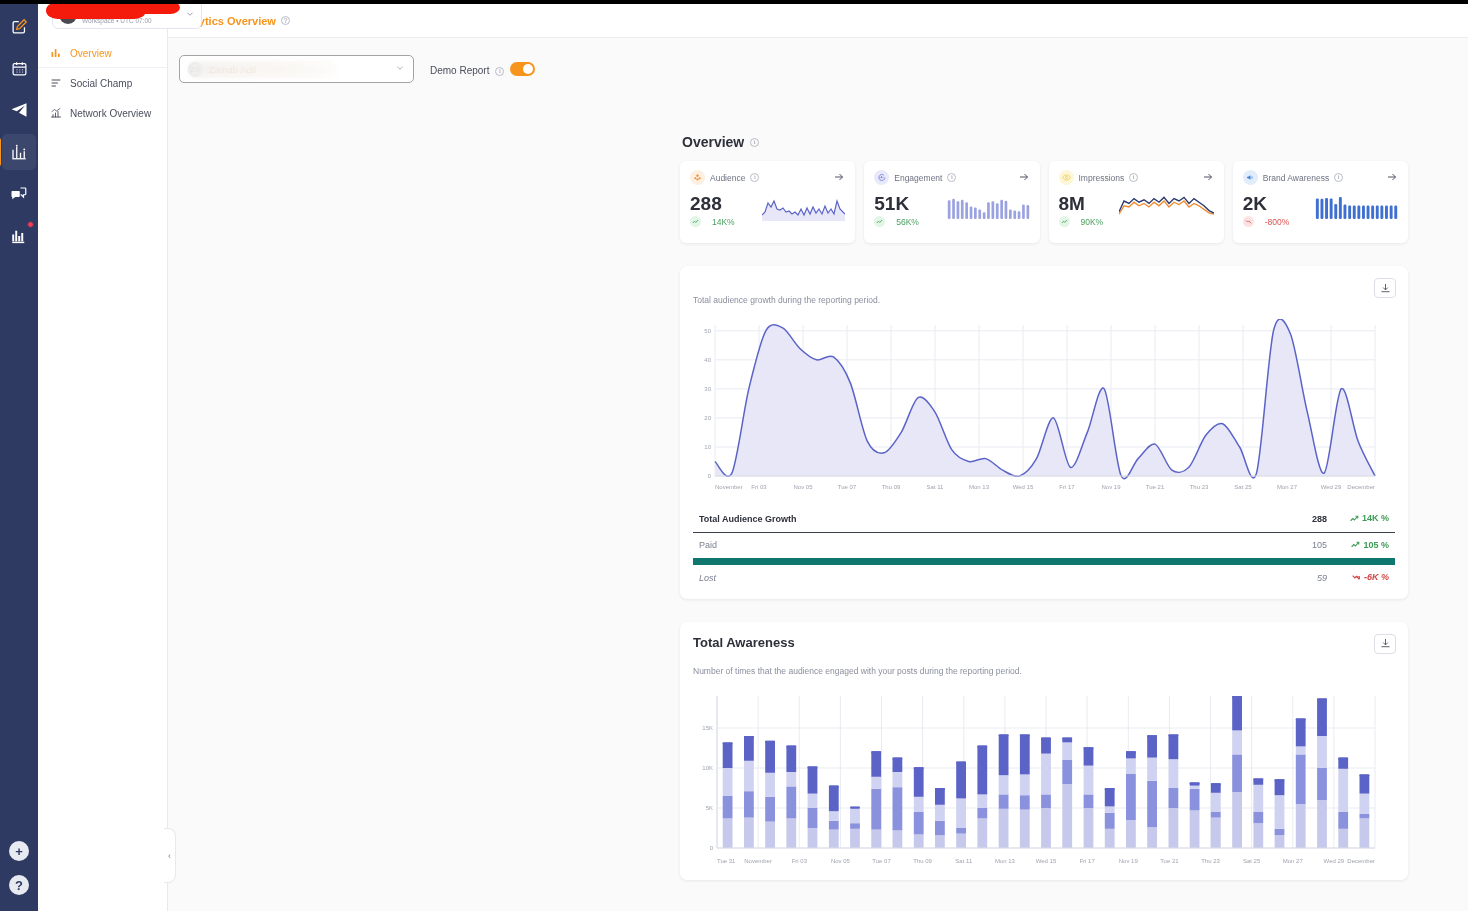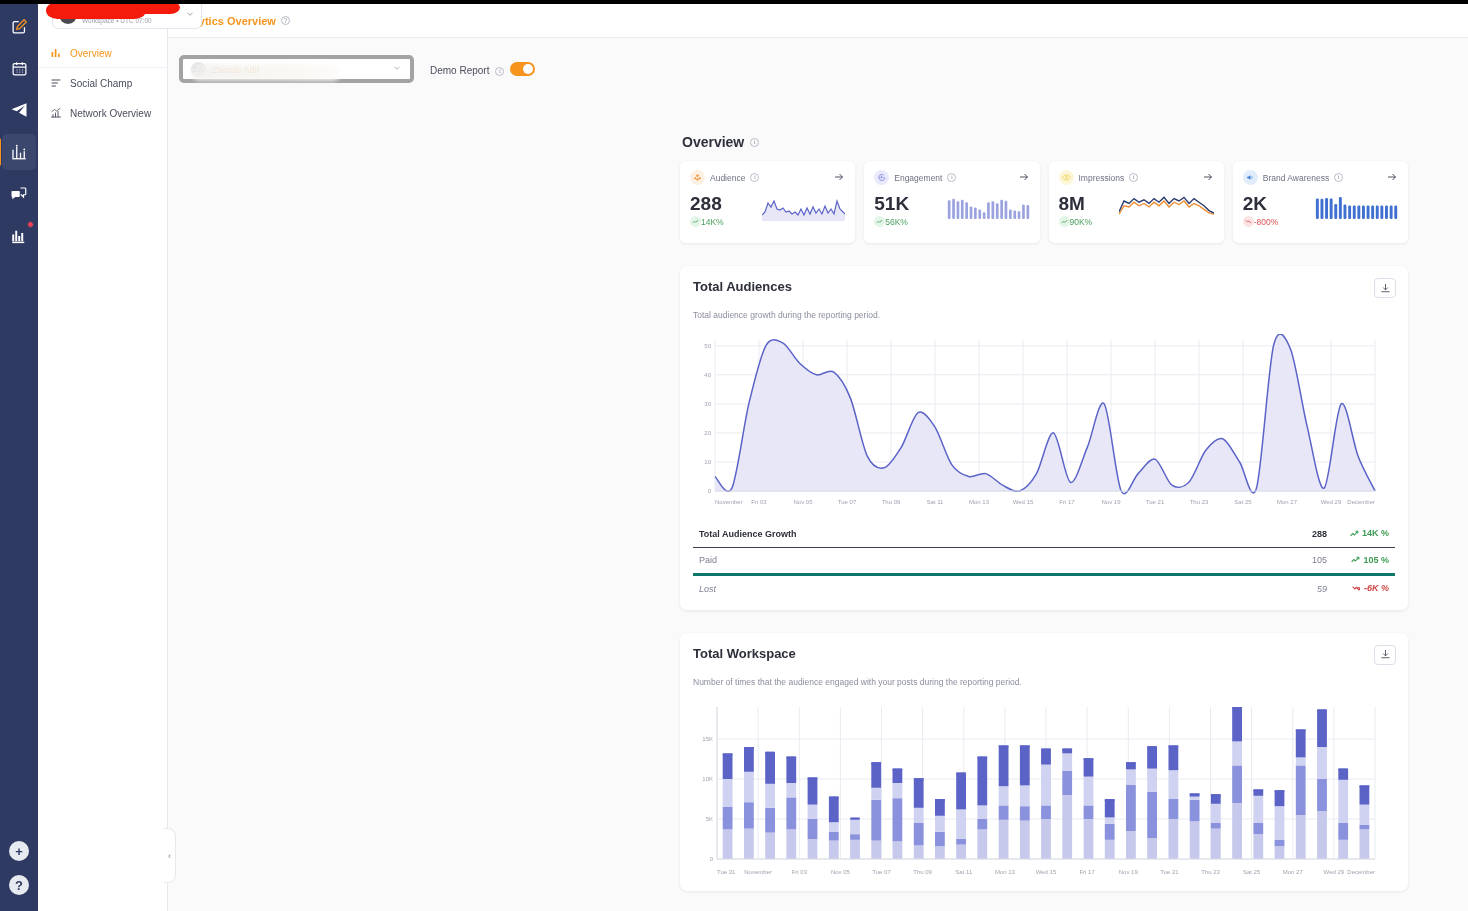--- a/index.html
+++ b/index.html
@@ -102,21 +102,21 @@
     font-size:7px; color:#9a9dab; display:flex; align-items:center; justify-content:center; line-height:1;
   }
   .ico-i {
     width:9px; height:9px; border:1px solid #b9bcc8; border-radius:50%;
     font-size:7px; color:#9a9dab; display:flex; align-items:center; justify-content:center; line-height:1;
     font-style:normal; font-family:"Liberation Serif", serif;
   }
 
   .filter-bar { height:62px; display:flex; align-items:center; padding-left:11px; gap:16px; }
   .acct-select {
-    width:235px; height:28px; background:#fff; border:4px solid #a3a3a3; border-radius:5px;
+    width:235px; height:28px; background:#fff; border:1px solid #a3a3a3; border-radius:5px;
     display:flex; align-items:center; padding:0 8px; gap:6px; position:relative;
   }
   .acct-avatar {
     width:15px; height:15px; border-radius:50%; background:#e2e3ea; color:#b6b8c4;
     font-size:8px; display:flex; align-items:center; justify-content:center; font-weight:700;
   }
   .acct-name { font-size:9.5px; color:#d9a96f; flex:1 1 auto; }
   .acct-blur {
     position:absolute; left:8px; top:5px; width:150px; height:17px;
     background:linear-gradient(90deg,#f3f1ef 0%, #faf7f2 70%, #fdfcfa 100%);
@@ -147,21 +147,21 @@
   .card-top { display:flex; align-items:center; gap:5px; }
   .card-badge {
     width:15px; height:15px; border-radius:50%;
     display:flex; align-items:center; justify-content:center; flex:0 0 auto;
   }
   .card-name { font-size:8.5px; color:#6e7182; }
   .card-arrow { margin-left:auto; font-size:11px; color:#3c4050; line-height:1; }
   .card-body { display:flex; align-items:flex-end; margin-top:9px; }
   .card-left {}
   .card-val { font-size:19px; font-weight:700; color:#2d2f3a; line-height:20px; }
-  .card-delta { display:flex; align-items:center; gap:0; margin-top:2px; }
+  .card-delta { display:flex; align-items:center; gap:11px; margin-top:2px; }
   .delta-ico {
     width:11px; height:11px; border-radius:50%; display:flex; align-items:center; justify-content:center;
   }
   .delta-ico.up { background:#e2f5e6; }
   .delta-ico.down { background:#fbe3e3; }
   .delta-txt { font-size:8.5px; }
   .delta-txt.up { color:#49a05e; }
   .delta-txt.down { color:#e05252; }
   .card-spark { margin-left:auto; margin-bottom:2px; }
 
@@ -175,21 +175,21 @@
     position:absolute; right:12px; top:12px; width:22px; height:20px;
     border:1px solid #dcdfe7; border-radius:4px; background:#fff;
     display:flex; align-items:center; justify-content:center;
   }
 
   .chart-wrap { margin-top:14px; }
 
   table.stats { width:100%; border-collapse:collapse; margin-top:8px; }
   table.stats td { font-size:9px; padding:7px 6px; }
   table.stats tr.head td { font-weight:700; color:#2d2f3a; border-bottom:1px solid #3b3e4c; }
-  table.stats tr td { border-bottom:3px solid #0f766e; color:#7d8191; }
+  table.stats tr td { border-bottom:7px solid #0f766e; color:#7d8191; }
   table.stats tr:last-child td { border-bottom:none;font-style:italic; }
   td.num { text-align:right; width:70px; }
   td.pct { text-align:right; width:62px; padding-right:10px; }
   .pct-inner { display:inline-flex; align-items:center; gap:3px; justify-content:flex-end; }
   .pct-up { color:#3e9b55; font-weight:600; }
   .pct-down { color:#d24646; font-weight:600; }
 
   .axis-lbl { font-size:6px; fill:#a0a3b0; font-family:"Liberation Sans", sans-serif; }
   .grid-line { stroke:#e9ebf1; stroke-width:1; }
 </style>
@@ -511,21 +511,20 @@
                 <rect x="74.7" y="10.6" width="2.9" height="13.4" rx="1.2" fill="#3f6fd0"></rect>
                 <rect x="79.3" y="10.6" width="2.9" height="13.4" rx="1.2" fill="#3f6fd0"></rect>
               </svg>
           </span>
         </div>
       </div>
 
     </div>
 
     <div class="panel">
-      <div class="panel-title">Total Audiences</div>
       <div class="panel-sub">Total audience growth during the reporting period.</div>
       <div class="dl-btn">
         <svg width="11" height="11" viewBox="0 0 24 24" fill="none" stroke="#474a58" stroke-width="1.9" stroke-linecap="round">
           <path d="M12 3v11"></path>
             <path d="M7.5 10.5 12 15l4.5-4.5"></path>
             <path d="M4 19h16"></path>
         </svg>
       </div>
       <div class="chart-wrap">
         <svg width="690" height="175" viewBox="0 0 690 175" id="chart-audience">
@@ -611,21 +610,21 @@
                     <path d="M21 16v-6h-6"></path>
                   </svg>
                   <span class="pct-down">-6K %</span>
                 </span></td>
             </tr>
           </tbody>
       </table>
     </div>
 
     <div class="panel">
-      <div class="panel-title">Total Workspace</div>
+      <div class="panel-title">Total Awareness</div>
       <div class="panel-sub">Number of times that the audience engaged with your posts during the reporting period.</div>
       <div class="dl-btn">
         <svg width="11" height="11" viewBox="0 0 24 24" fill="none" stroke="#474a58" stroke-width="1.9" stroke-linecap="round">
           <path d="M12 3v11"></path>
             <path d="M7.5 10.5 12 15l4.5-4.5"></path>
             <path d="M4 19h16"></path>
         </svg>
       </div>
       <div class="chart-wrap">
         <svg width="690" height="178" viewBox="0 0 690 178" id="chart-engagement">

